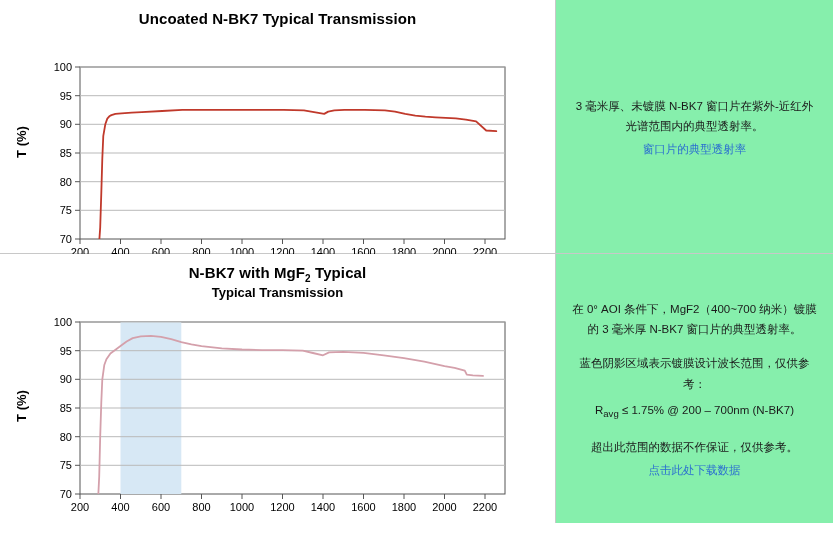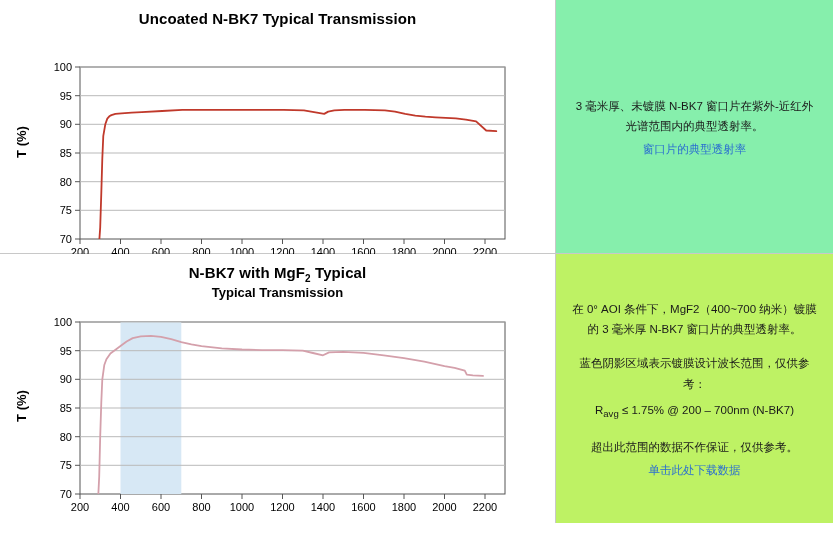--- a/index.html
+++ b/index.html
@@ -46,21 +46,21 @@
     height: 100%;
     background: #f2f2f2;
     box-sizing: border-box;
     display: flex;
     flex-direction: column;
     justify-content: center;
     align-items: center;
     padding: 0 14px;
   }
   .desc-cell.top { background: #86efac; }
-  .desc-cell.bottom { background: #bef264; }
+  .desc-cell.bottom { background: #86efac; }
 
   .desc-text {
     font-size: 11.5px;
     color: #1a1a1a;
     line-height: 1.75;
     text-align: center;
     margin: 0 0 6px 0;
   }
   .desc-link {
     font-size: 11.5px;
@@ -290,18 +290,18 @@
     </div>
 
     <div class="desc-cell bottom">
       <div class="desc-block">
         <div class="desc-text">在 0° AOI 条件下，MgF2（400~700 纳米）镀膜的 3 毫米厚 N-BK7 窗口片的典型透射率。</div>
         <div class="desc-spacer"></div>
         <div class="desc-text">蓝色阴影区域表示镀膜设计波长范围，仅供参考：</div>
         <div class="desc-text"><span>R</span><sub>avg</sub><span> ≤ 1.75% @ 200 – 700nm (N-BK7)</span></div>
         <div class="desc-spacer"></div>
         <div class="desc-text">超出此范围的数据不作保证，仅供参考。</div>
-        <div class="desc-link">单击此处下载数据</div>
+        <div class="desc-link">点击此处下载数据</div>
       </div>
     </div>
   </div>
 
 </div>
 
 </body></html>

